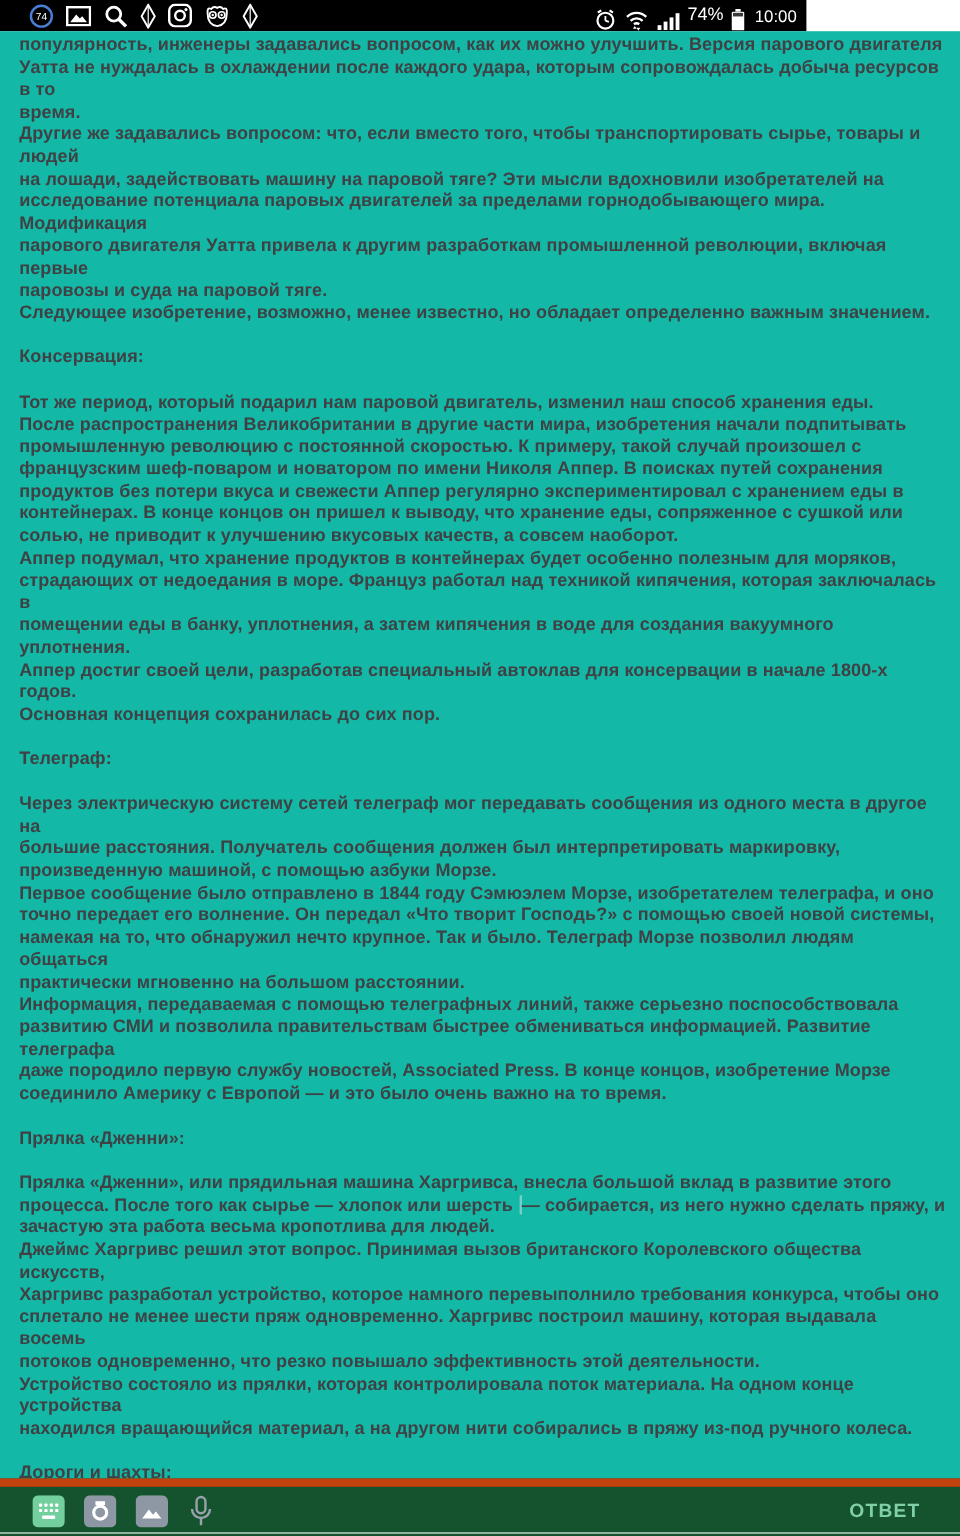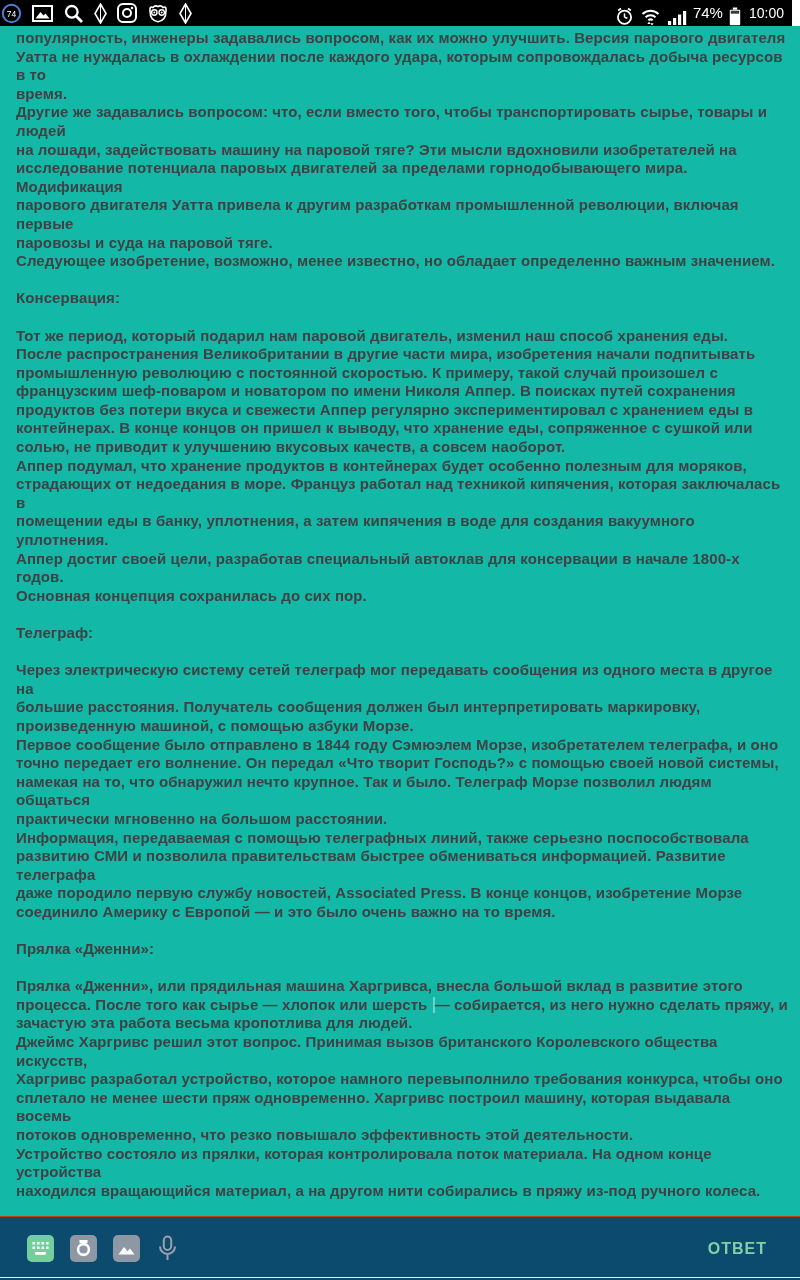--- a/index.html
+++ b/index.html
@@ -1,38 +1,38 @@
 <!DOCTYPE html>
 <html><head>
 <meta charset="utf-8">
 <style>
   html,body{margin:0;padding:0;background:#fff;}
   .screen{position:relative;width:800px;height:1280px;overflow:hidden;background:#fff;
           font-family:"Liberation Sans",sans-serif;}
 
   
-  .status-bar{position:absolute;top:0;left:0;width:792px;height:26px;background:#000;
-              display:flex;align-items:center;padding:0 8px 0 1px;box-sizing:border-box;gap:10px;}
+  .status-bar{position:absolute;top:0;left:0;width:672px;height:26px;background:#000;
+              display:flex;align-items:center;padding:0 8px 0 24px;box-sizing:border-box;gap:10px;}
   .sb-left{display:flex;align-items:center;gap:10px;}
   .sb-right{margin-left:auto;display:flex;align-items:flex-end;gap:6px;}
   .sb-text{color:#fff;font-size:15px;line-height:26px;}
   .sb-time{color:#fff;font-size:14px;line-height:26px;margin-left:2px;}
   .sb-icon{display:flex;align-items:center;}
 
   
   .editor{position:absolute;top:26px;left:0;width:800px;height:1208px;background:#14b8a6;
           box-sizing:border-box;padding:3px 12px 0 16px;cursor:text;font-weight:bold;}
   .editor-text{white-space:pre-line;font-size:15px;line-height:18.6px;color:#3e4245;
                letter-spacing:0.1px;}
   .caret{display:inline-block;width:2px;height:16px;background:#76cfc8;vertical-align:-3px;
          margin-left:1px;}
 
   
-  .composer{position:absolute;left:0;bottom:0;width:800px;height:64px;background:#0c4a6e;
-            border-top:1px solid #c2410c;display:flex;align-items:center;
+  .composer{position:absolute;left:0;bottom:0;width:800px;height:48px;background:#14532d;
+            border-top:7px solid #c2410c;display:flex;align-items:center;
             padding:0 27px;box-sizing:border-box;gap:16px;}
   .composer:after{content:"";position:absolute;left:0;bottom:2px;width:100%;height:1px;
                   background:#e8ebed;}
   .composer .btn{display:flex;align-items:center;justify-content:center;background:none;
                  border:none;padding:0;cursor:pointer;}
   .reply-btn{margin-left:auto;font-size:16px;font-weight:bold;letter-spacing:1px;
              color:#7fd0a8;background:none;border:none;cursor:pointer;
              font-family:"Liberation Sans",sans-serif;}
 </style>
 </head>

